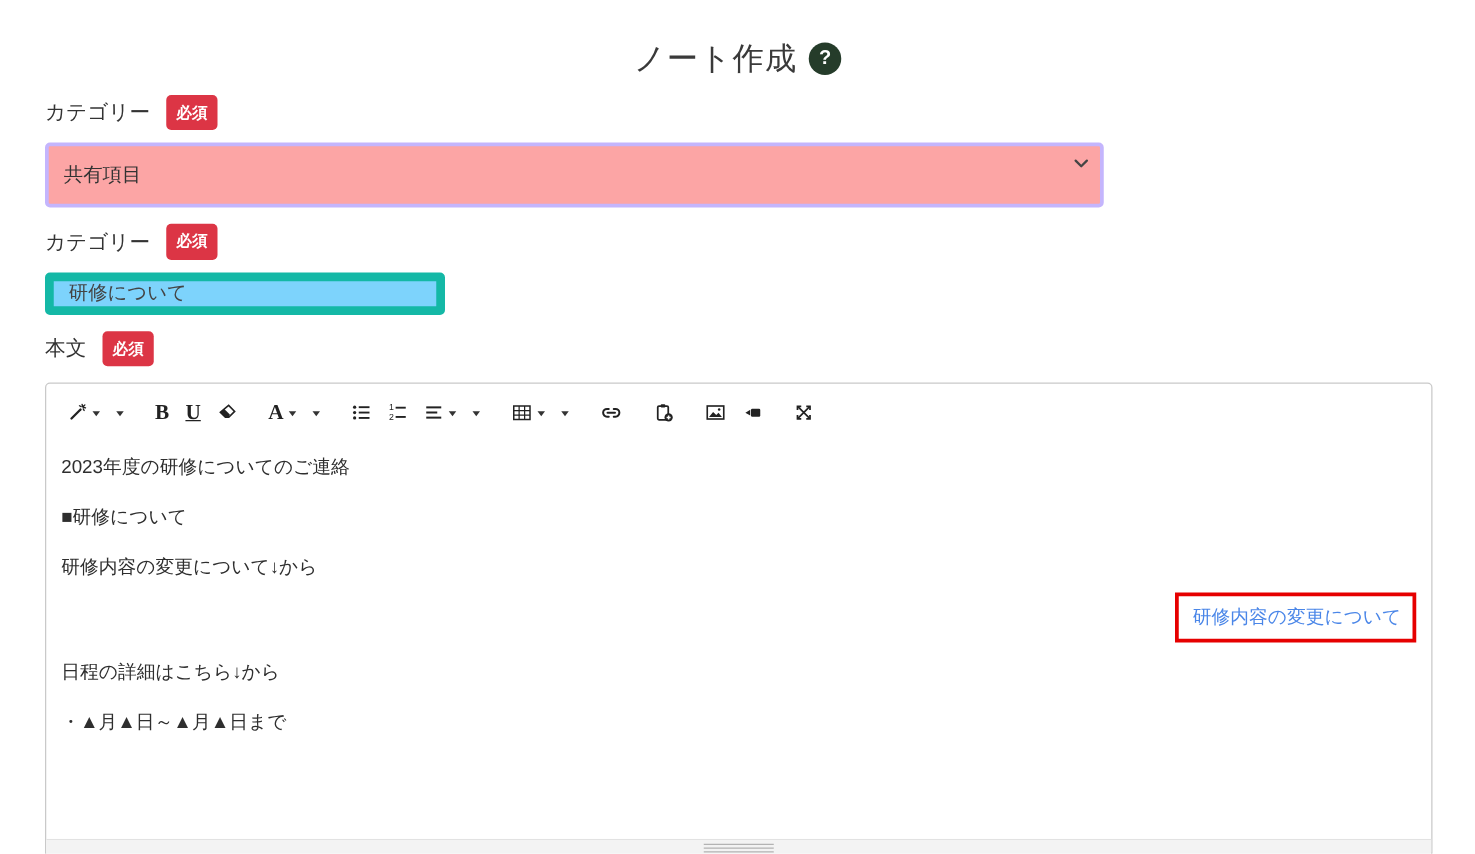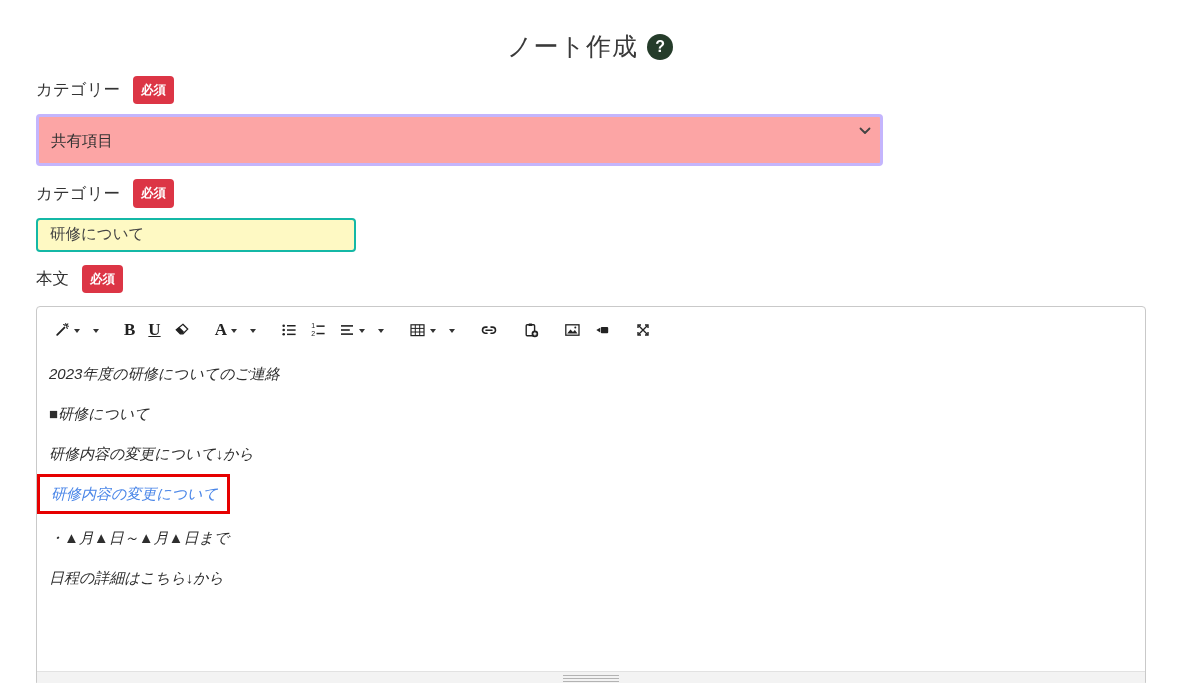--- a/index.html
+++ b/index.html
@@ -32,22 +32,22 @@
     padding:7px 8px;border-radius:4px;line-height:1.15;
   }
   .select-wrap{position:relative;width:847px;}
   .category-select{
     width:100%;height:52px;border:3px solid #c4b5fd;border-radius:4px;background:#fca5a5;
     -webkit-appearance:none;appearance:none;padding:0 30px 0 12px;font-size:15.5px;color:#333;
     font-family:"Liberation Sans","DejaVu Sans",sans-serif;
   }
   .select-chevron{position:absolute;right:12px;top:13px;pointer-events:none;}
   .title-input{
-    width:320px;height:34px;border:2px solid #14b8a6;border-radius:4px;padding:0 12px;
-    font-size:15.5px;color:#444;font-family:"Liberation Sans","DejaVu Sans",sans-serif;background:#fef9c3;
+    width:320px;height:34px;border:7px solid #14b8a6;border-radius:4px;padding:0 12px;
+    font-size:15.5px;color:#444;font-family:"Liberation Sans","DejaVu Sans",sans-serif;background:#7dd3fc;
   }
   
   .note-editor{
     width:1110px;border:1px solid #c9c9c9;border-radius:4px;margin-top:13px;background:#fff;
   }
   .note-toolbar{
     padding:10px 12px 7px;display:flex;align-items:center;gap:15px;
   }
   .tb-group{display:flex;align-items:center;gap:3px;}
   .tb-btn{
@@ -57,22 +57,22 @@
   .tb-btn svg{display:block;}
   .tb-letter{font-family:"Liberation Serif","DejaVu Serif",serif;font-weight:bold;font-size:17px;line-height:1;}
   .tb-letter.u{text-decoration:underline;}
   .caret{
     display:inline-block;width:0;height:0;margin-top:3px;
     border-left:3.5px solid transparent;border-right:3.5px solid transparent;border-top:4.5px solid #333;
   }
   .note-content{
     padding:14px 12px 0;height:322px;font-size:15px;color:#2e2e2e;overflow:hidden;
   }
-  .note-content p{margin:0 0 19px;line-height:21px;font-style:italic;}
-  .note-content .p-annotated{margin:-9px 0 13px;}
+  .note-content p{margin:0 0 19px;line-height:21px;}
+  .note-content .p-annotated{margin:-9px 0 13px;text-align:right;}
   .editor-link{color:var(--link,#4a86e8);text-decoration:none;cursor:pointer;}
   .annotation-box{
     display:inline-block;border:3px solid var(--annotation-border,#e60000);
     padding:6px 9px 7px;margin-left:-12px;padding-left:11px;
   }
   .note-statusbar{
     height:14px;background:#f3f3f3;border-top:1px solid #e2e2e2;border-radius:0 0 4px 4px;
     display:flex;align-items:center;justify-content:center;cursor:ns-resize;
   }
   .resize-grip{display:flex;flex-direction:column;gap:2px;width:56px;}
@@ -247,22 +247,22 @@
 
     <div class="note-content">
       <p>2023年度の研修についてのご連絡</p>
       <p>■研修について</p>
       <p>研修内容の変更について↓から</p>
       <p class="p-annotated">
         <span class="annotation-box">
           <a class="editor-link">研修内容の変更について</a>
         </span>
       </p>
+      <p>日程の詳細はこちら↓から</p>
       <p>・▲月▲日～▲月▲日まで</p>
-      <p>日程の詳細はこちら↓から</p>
     </div>
 
     <div class="note-statusbar">
       <div class="resize-grip">
         <span></span>
           <span></span>
           <span></span>
       </div>
     </div>
 

